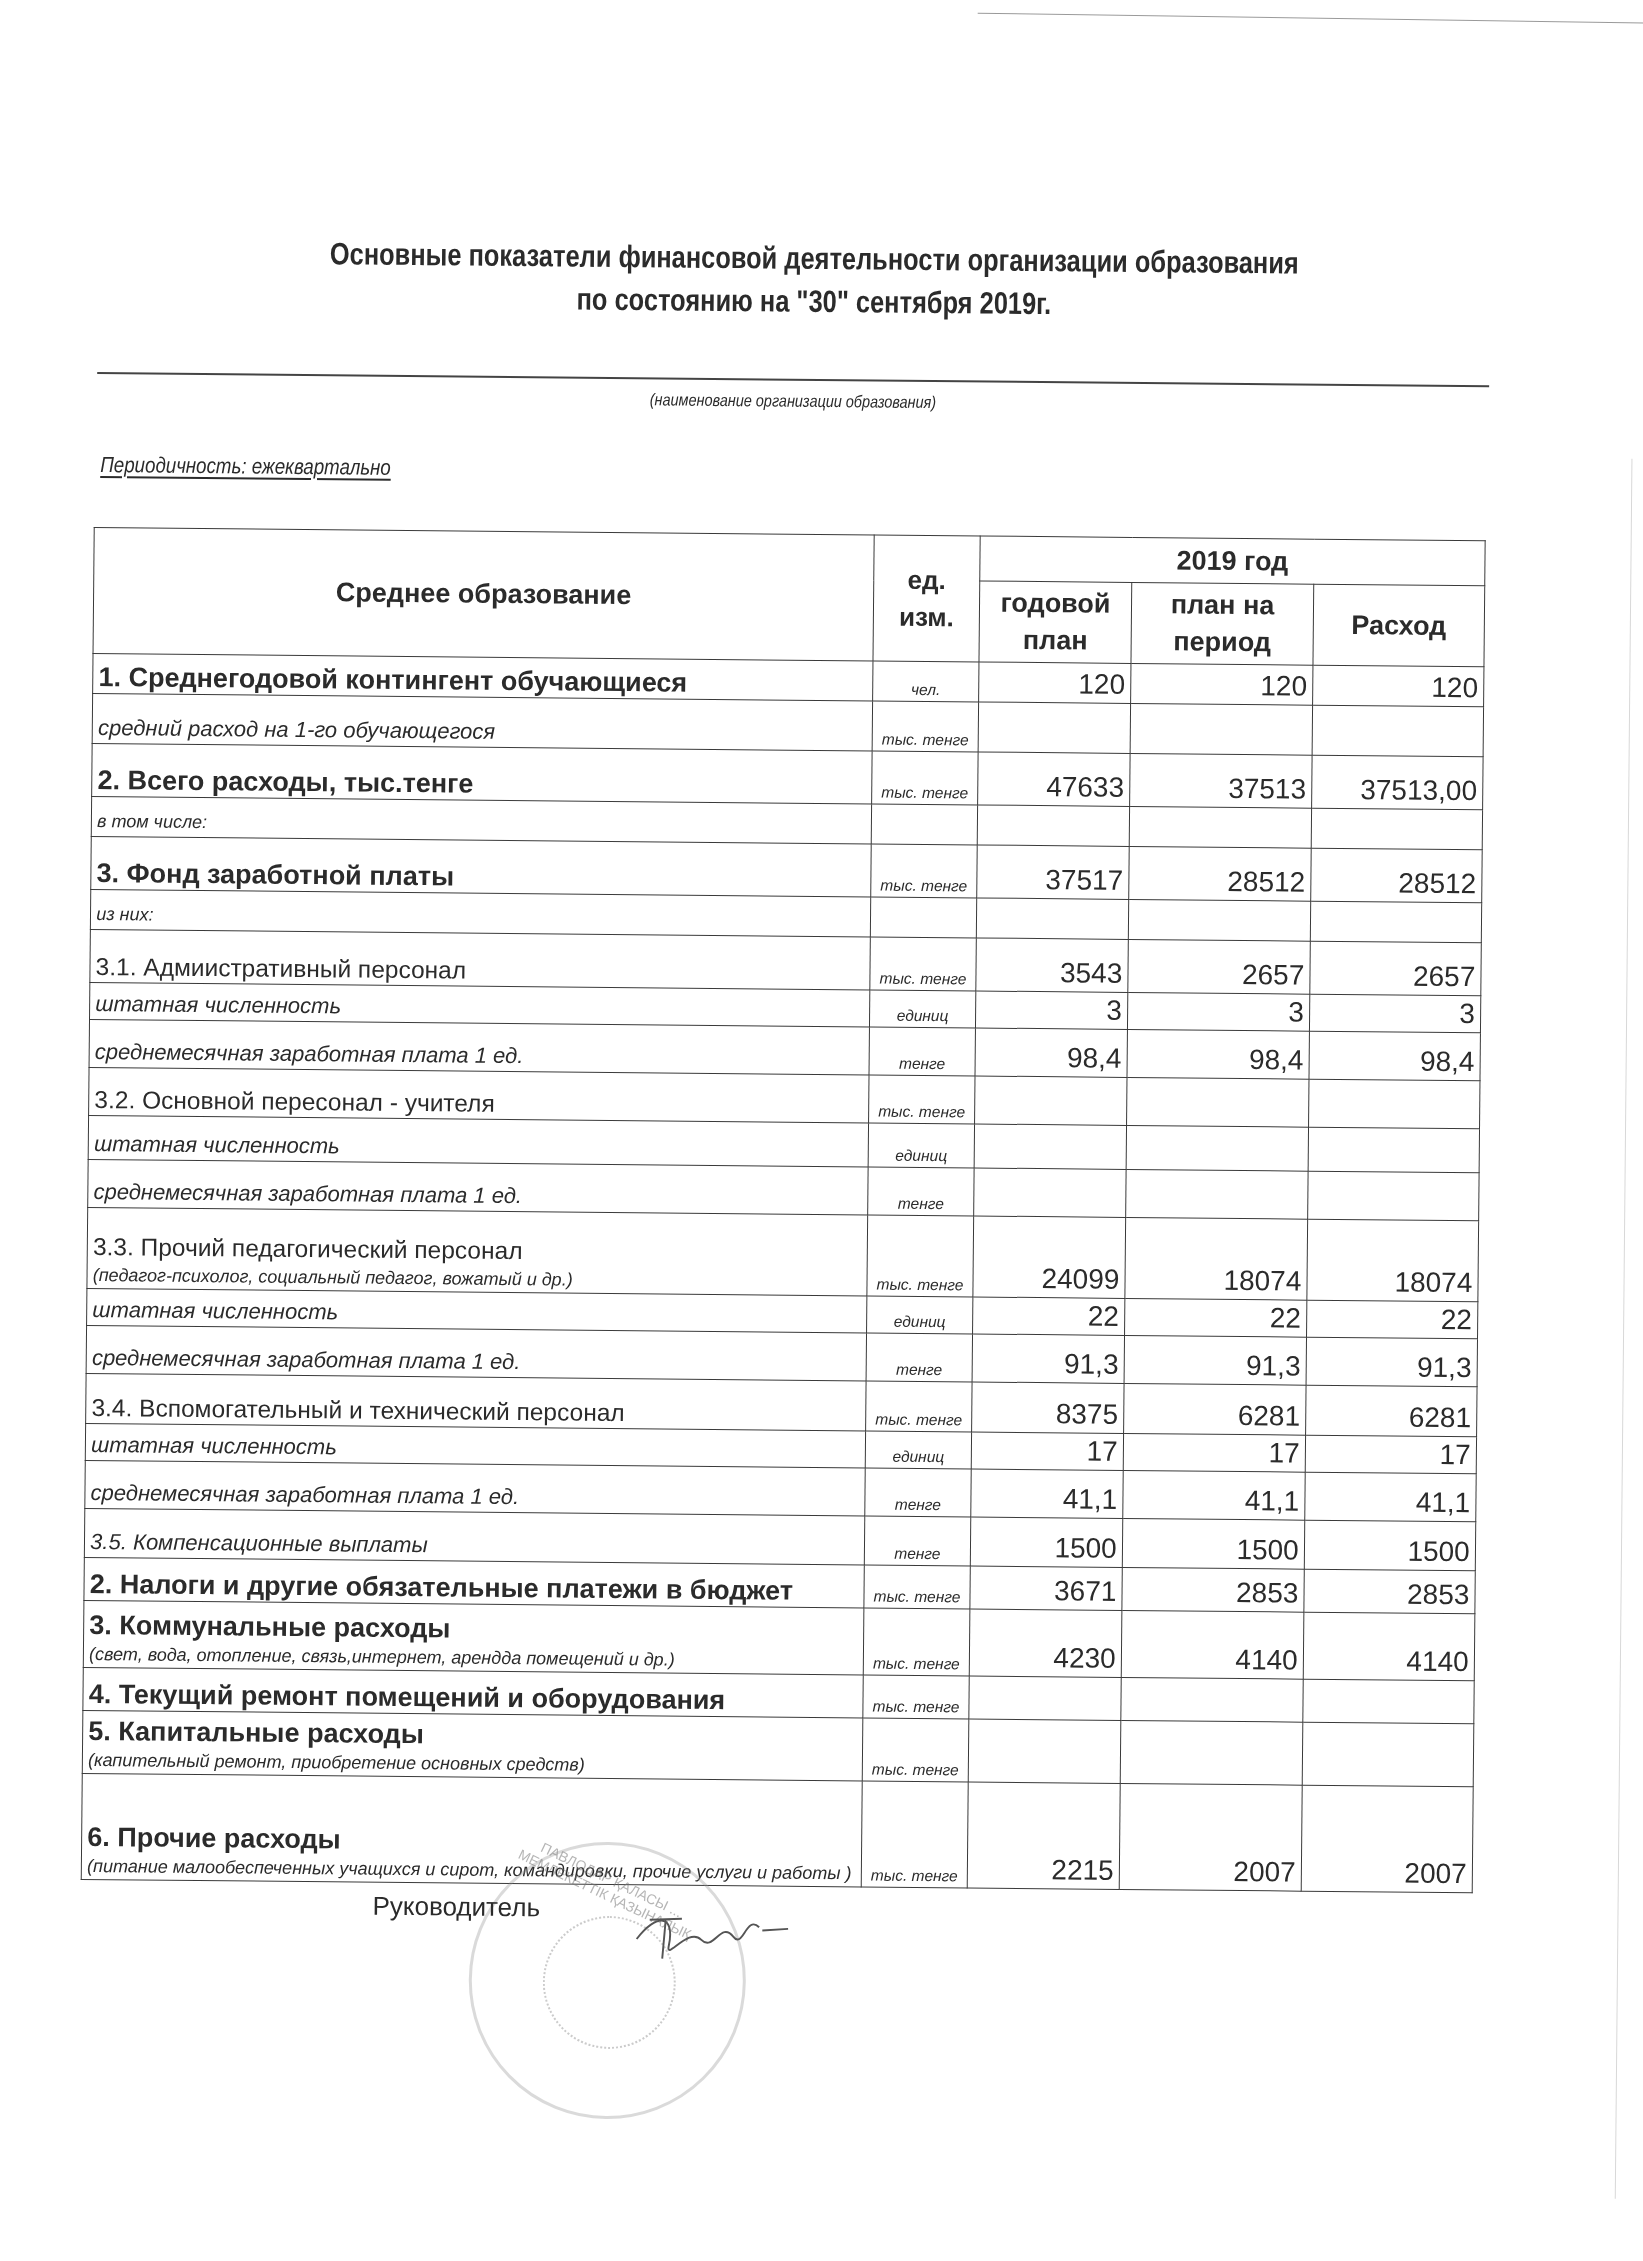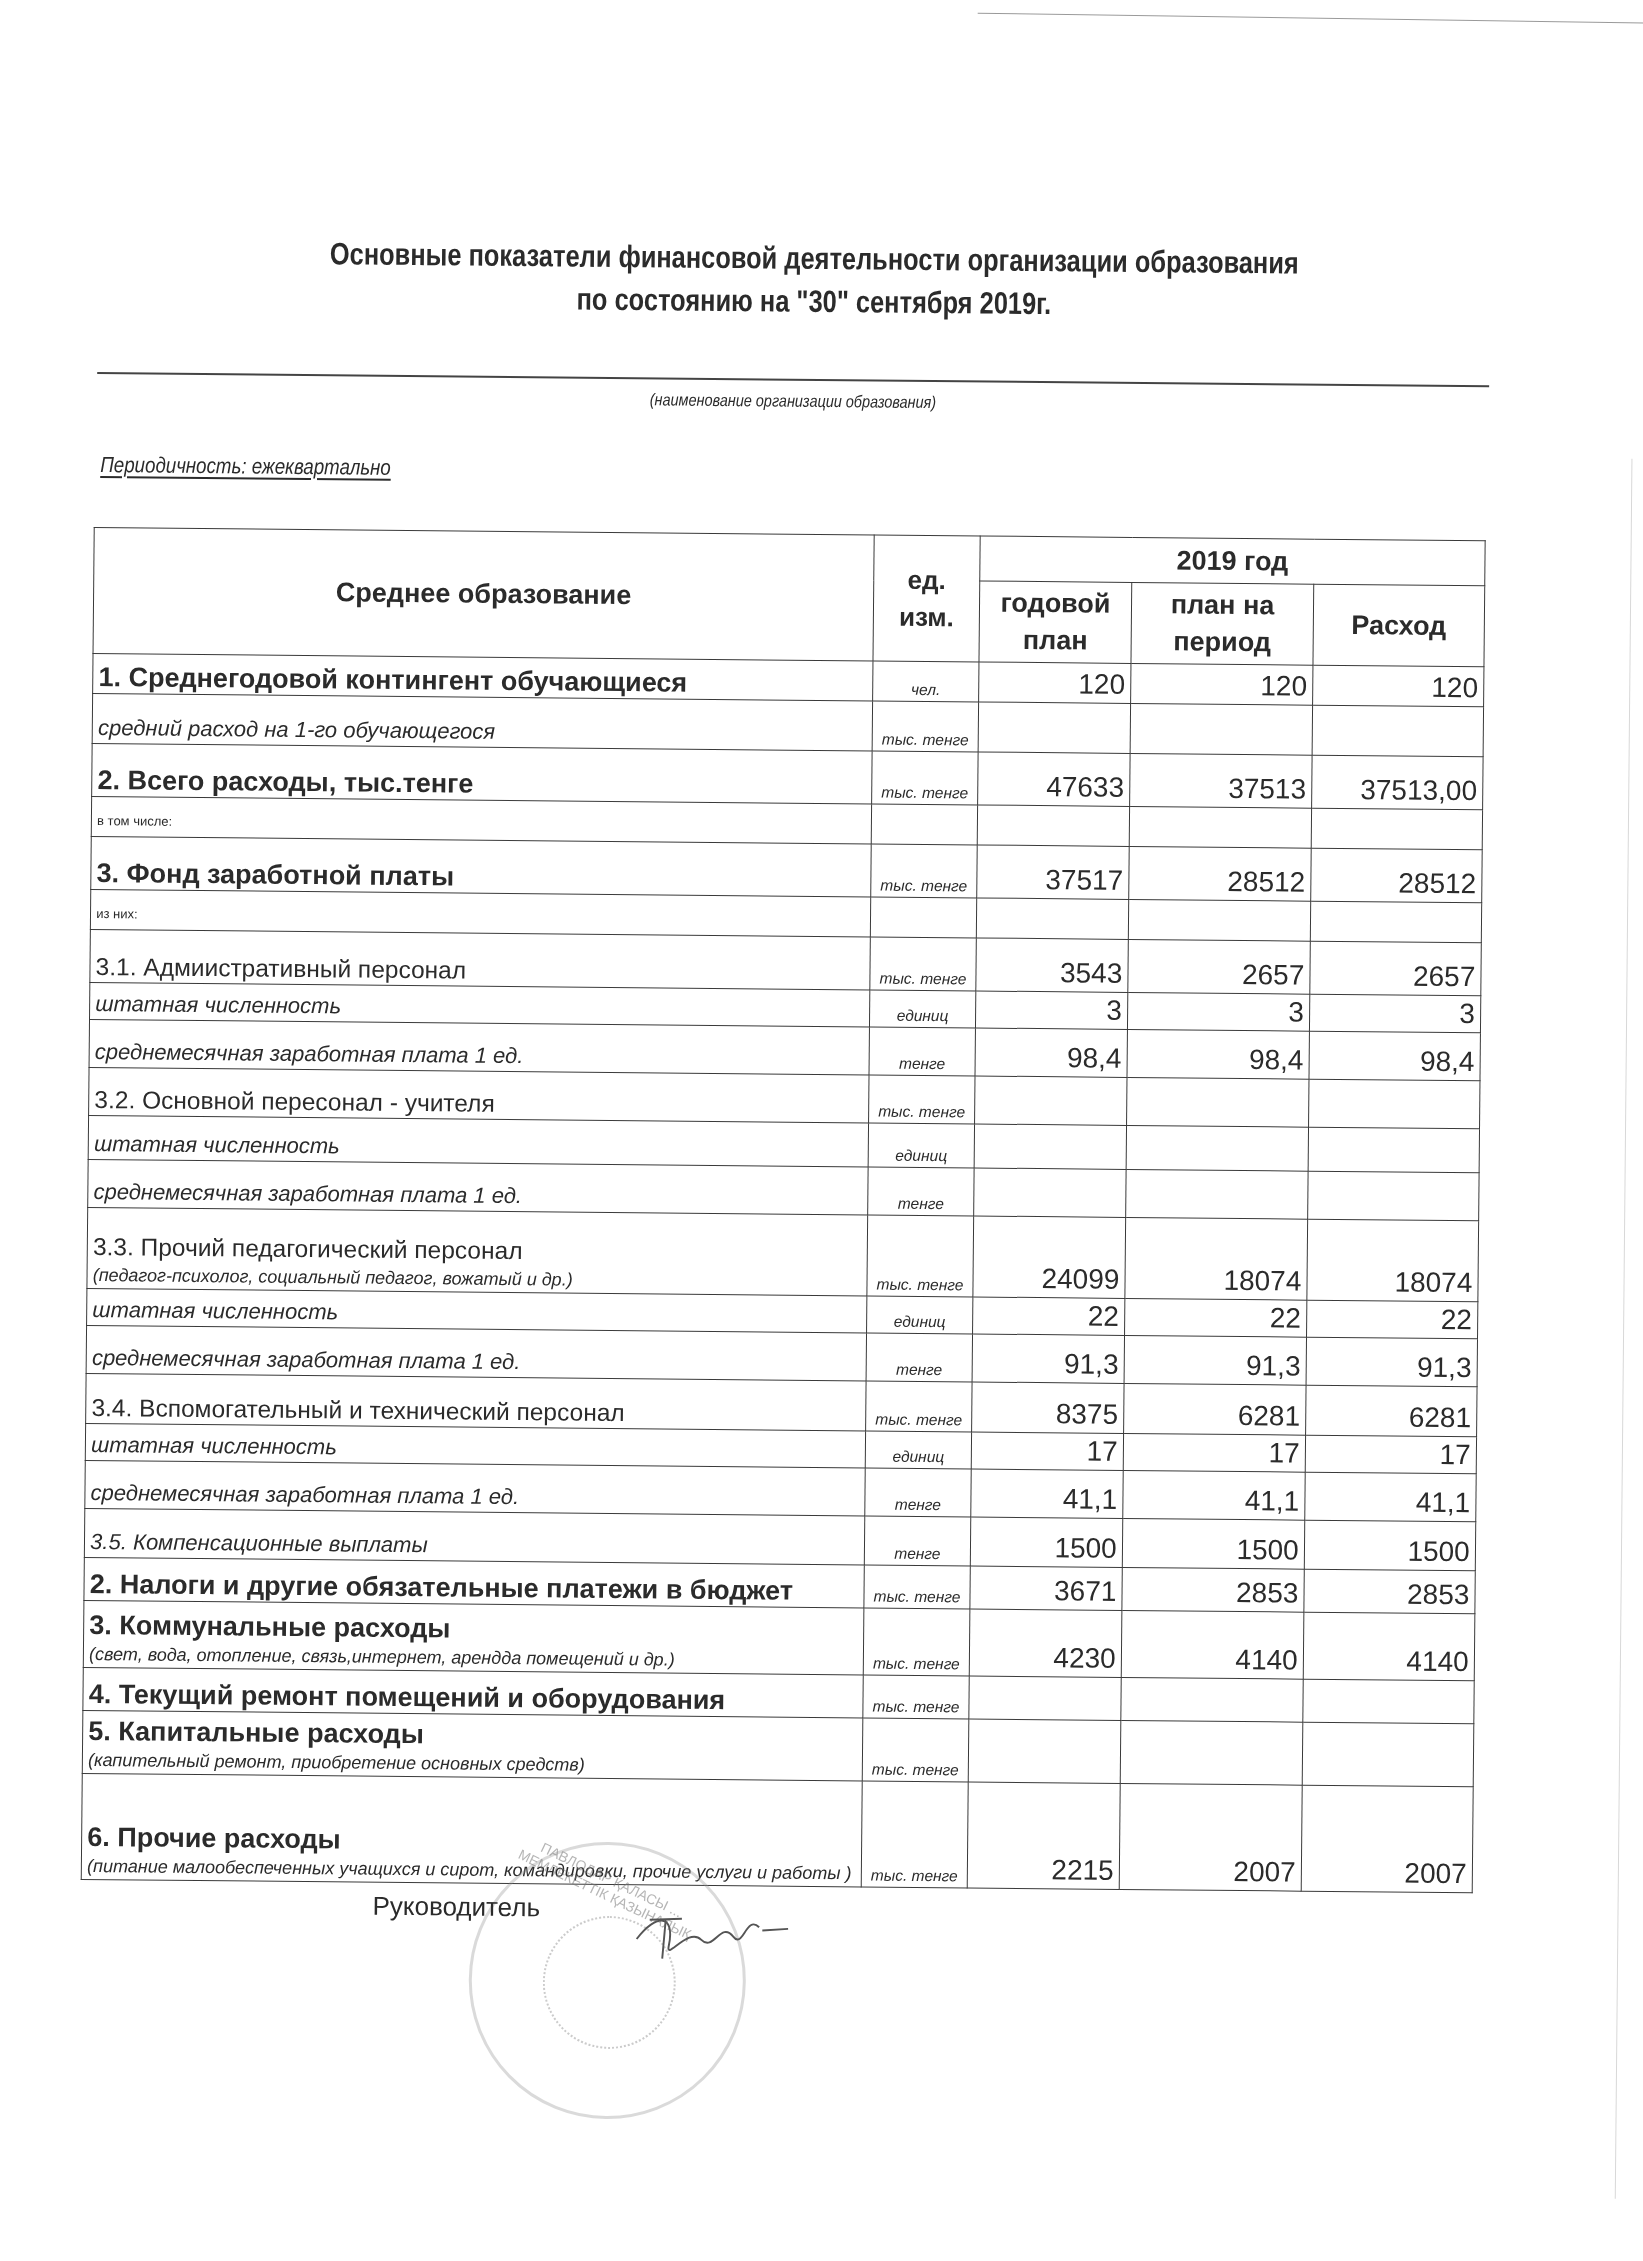--- a/index.html
+++ b/index.html
@@ -33,21 +33,21 @@
   table.report th { font-weight: bold; font-size: 27px; text-align: center; vertical-align: middle; line-height: 37px; }
   .col-name { width: 780px; }
   .col-unit { width: 106px; }
   .col-v1 { width: 152px; }
   .col-v2 { width: 182px; }
   .col-v3 { width: 171px; }
   td.name { font-size: 24.5px; line-height: 30px; }
   td.name .sub { display: block; font-style: italic; font-size: 18px; line-height: 26px; }
   td.name.bold .main { font-weight: bold; font-size: 27px; }
   td.name.italic .main { font-style: italic; font-size: 22px; }
-  td.name.small-italic .main { font-size: 13px; }
+  td.name.small-italic .main { font-style: italic; font-size: 18px; }
   td.unit { font-style: italic; font-size: 15.5px; text-align: center; line-height: 22px; vertical-align: middle; }
   td.val { font-size: 28px; text-align: right; line-height: 36px; }
   .signature-label { position: absolute; left: 380px; top: 1895px; font-size: 26px; }
   .stamp {
     position: absolute; left: 477px; top: 1844px; width: 271px; height: 271px; border-radius: 50%;
     border: 3.9px solid rgba(150,150,150,0.35);
   }
   .stamp-inner {
     position: absolute; left: 71px; top: 71px; width: 129px; height: 129px; border-radius: 50%;
     border: 2.6px dotted rgba(140,140,140,0.45);

